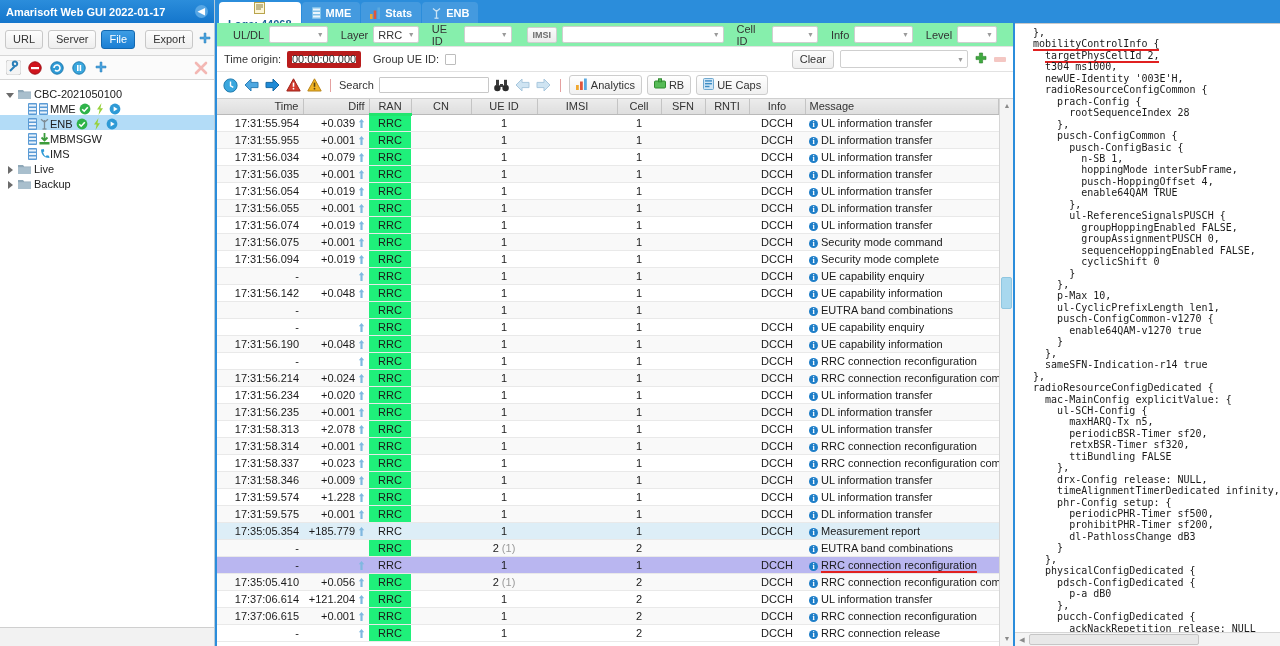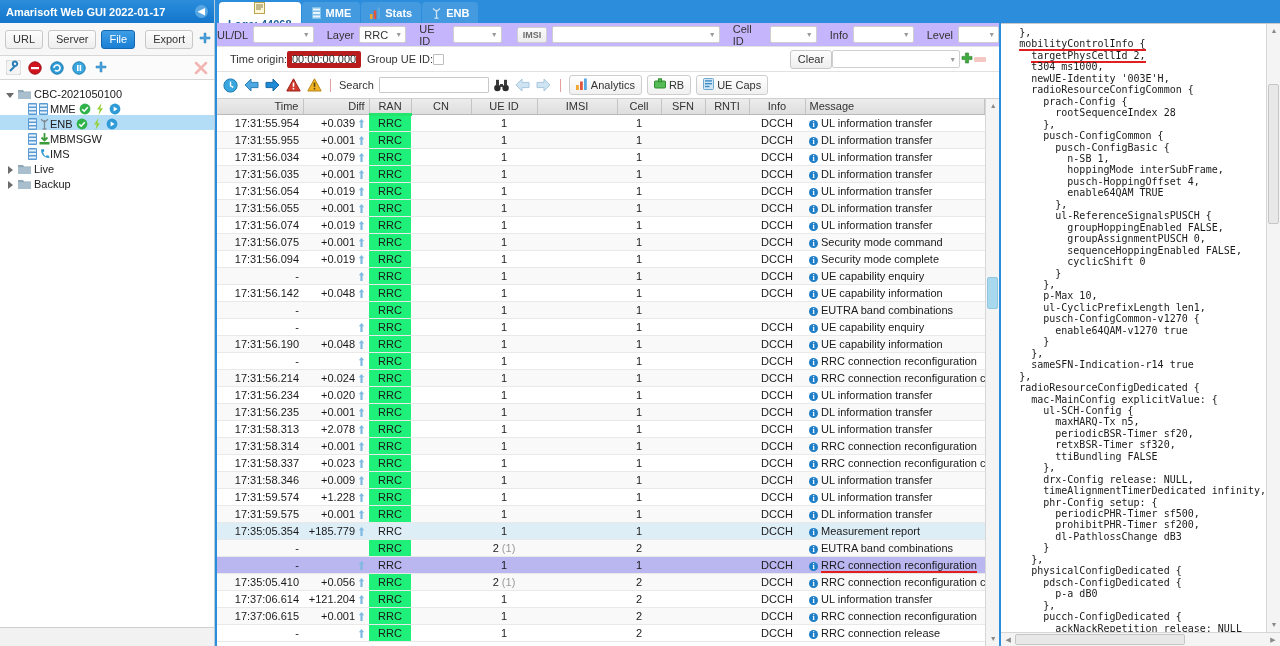--- a/index.html
+++ b/index.html
@@ -140,24 +140,24 @@
   }
   .tab.active {
     background: #ffffff;
     color: #1a5f96;
     flex-direction: column;
   }
   .tab .t-ico { width: 11px; height: 12px; display: inline-block; }
 
   .filterbar {
     height: 24px;
-    background: #c4b5fd;
+    background: #86efac;
     border-bottom: 1px solid #e2e2e2;
     display: flex; align-items: center;
-    padding: 0 0;
+    padding: 0 16px;
     gap: 5px;
   }
   .flabel { font-size: 11px; color: #333; }
   .fselect {
     border: 1px solid #cfcfcf; background: #ffffff;
     height: 17px; border-radius: 2px;
     display: flex; align-items: center; justify-content: space-between;
     font-size: 11px; color: #333;
     padding: 0 3px 0 4px;
     cursor: pointer;
@@ -169,21 +169,21 @@
     border-radius: 2px;
     font-size: 9px; font-weight: bold; color: #6d6d6d;
     padding: 2px 5px; cursor: pointer;
   }
 
   .originbar {
     height: 25px;
     background: #ffffff;
     border-bottom: 1px solid #e2e2e2;
     display: flex; align-items: center;
-    padding: 0 13px; gap: 0;
+    padding: 0 7px; gap: 6px;
   }
   .originbar .spacer { flex: 1; }
   .tinput {
     border: 5px solid #b91c1c; background: #ffffff;
     height: 17px; border-radius: 2px;
     font-size: 11px; color: #333;
     padding: 0 4px;
     display: flex; align-items: center;
   }
   .chk {

